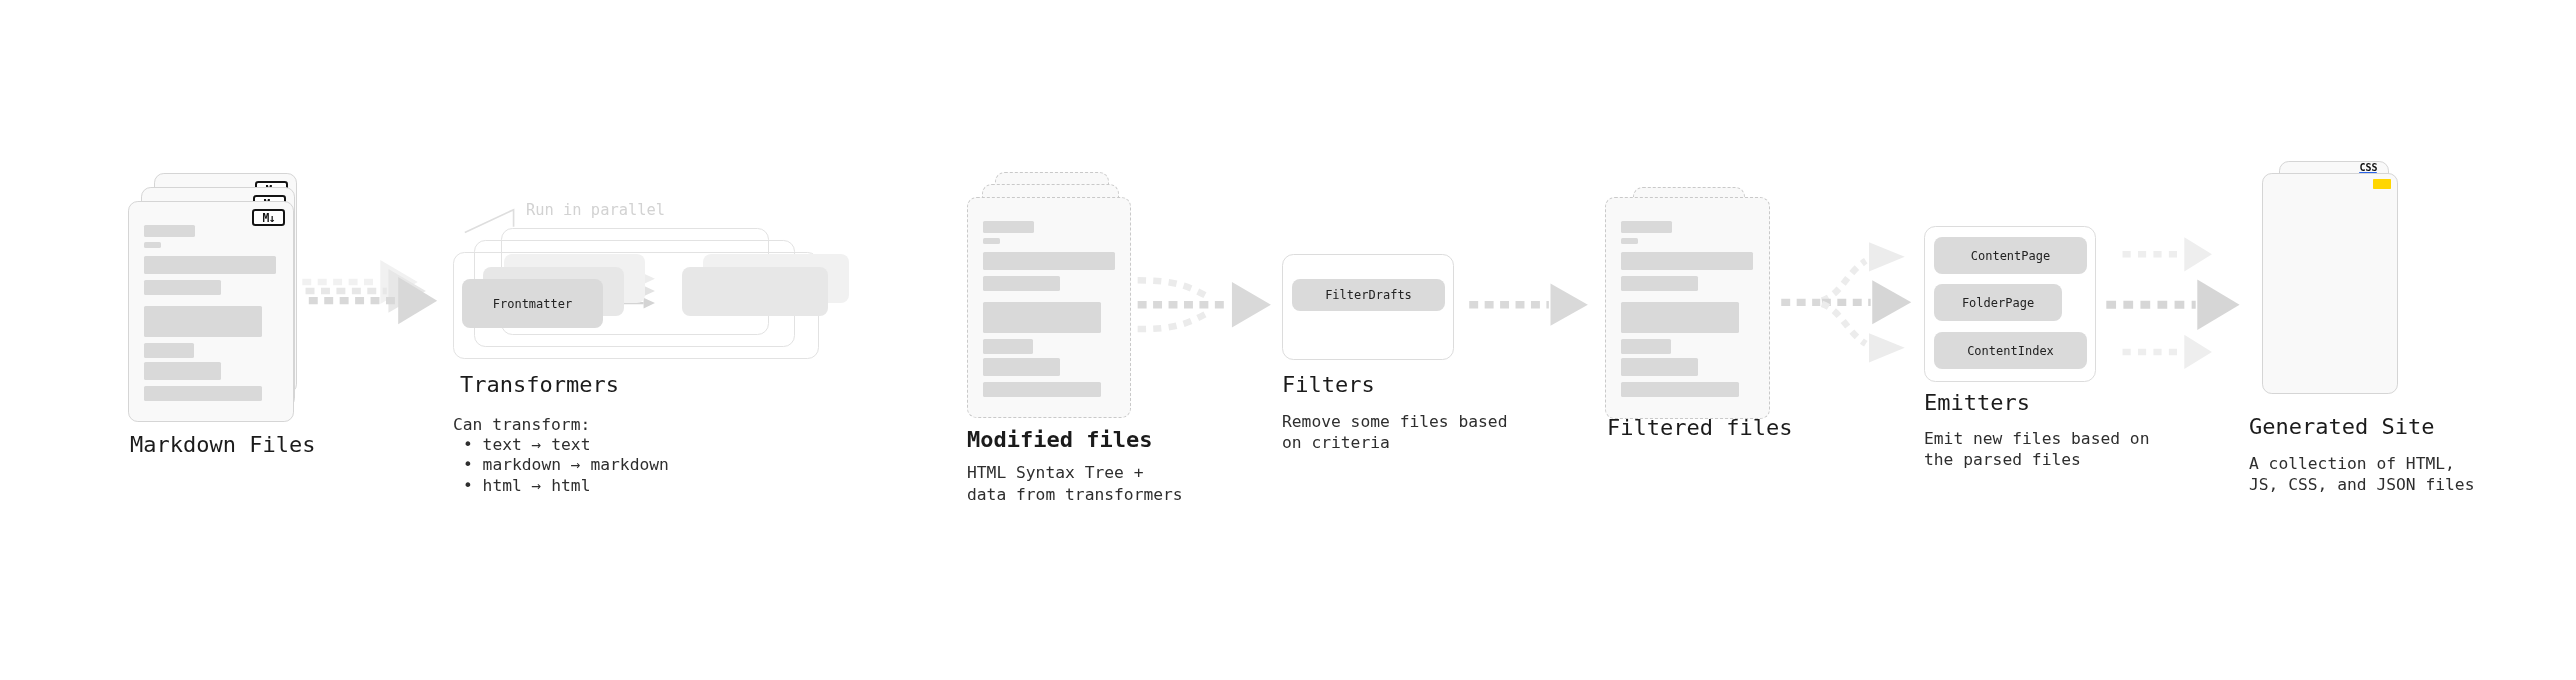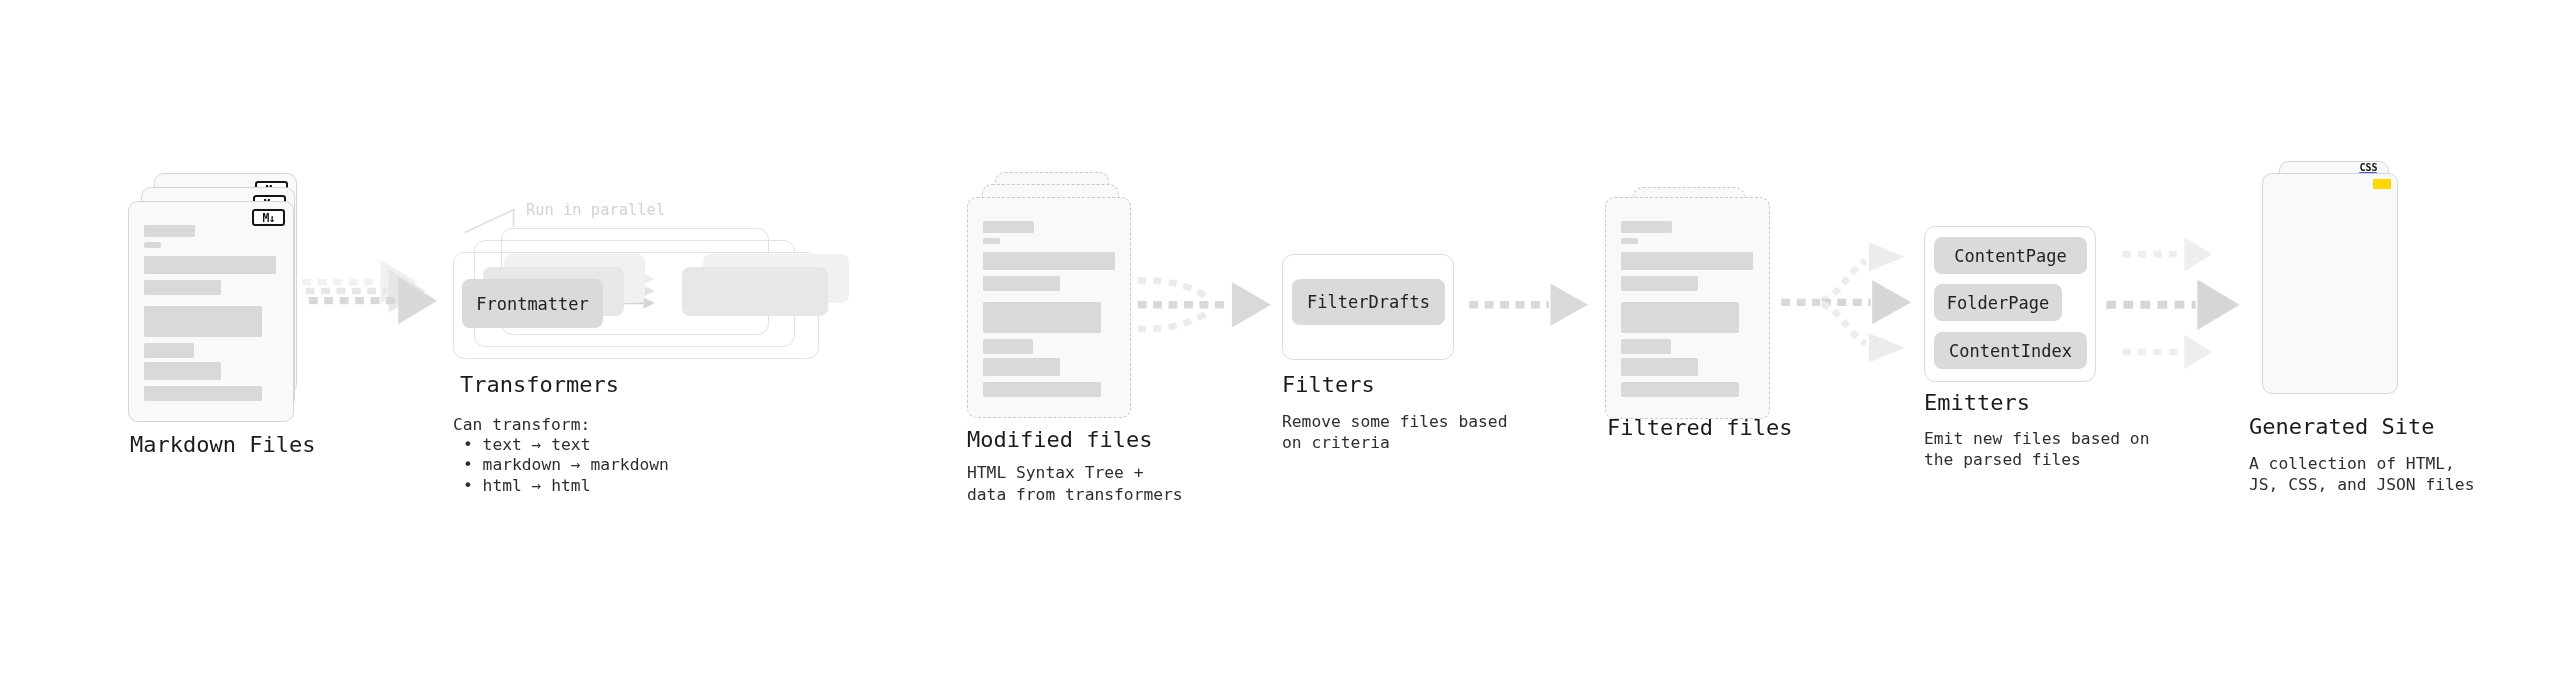--- a/index.html
+++ b/index.html
@@ -34,21 +34,21 @@
   .css-text { font-size:10px; font-weight:bold; color:#111; line-height:7.3px; }
   .css-bar { height:3.3px; width:18px; margin:0.8px auto 0; border-radius:0.8px; }
   .js-badge { position:absolute; top:4.9px; right:5.7px; width:18.7px; height:10.6px; border-radius:0.8px; }
   .html5-logo { position:absolute; top:4.1px; right:9px; }
 
   
   .frame { position:absolute; border:1.6px solid #e2e2e2; border-radius:11.4px; }
   .panel { position:absolute; border:1.6px solid #dcdcdc; border-radius:11.4px; background:#ffffff; }
 
   .pill { position:absolute; background:#dadada; border-radius:8.1px; color:#222222;
-    font-size:17px; display:flex; align-items:center; justify-content:center; }
+    font-size:12px; display:flex; align-items:center; justify-content:center; }
   .pill.ghost1 { background:#e7e7e7; }
   .pill.ghost2 { background:#f1f1f1; }
 
   .stage-label { position:absolute; font-size:22px; line-height:26px; font-weight:500;
     color:#1b1b1b; white-space:pre; }
   .body-text { position:absolute; font-size:16.3px; line-height:21px; color:#2e2e2e; white-space:pre; }
   .note-text { position:absolute; font-size:15.4px; color:#d2d2d2; white-space:pre; }
 </style>
 </head>
 <body>
@@ -148,28 +148,28 @@
     <div class="card dashed" style="left:967px;top:197px;width:164px;height:221px;">
       <div class="content-line l1"></div>
       <div class="content-line l2"></div>
       <div class="content-line l3"></div>
       <div class="content-line l4"></div>
       <div class="content-line l5"></div>
       <div class="content-line l6"></div>
       <div class="content-line l7"></div>
       <div class="content-line l8"></div>
     </div>
-    <div class="stage-label" style="left:967px;top:427px;">Modified files</div>
+    <div class="stage-label" style="left:967px;top:427px;font-weight:bold;">Modified files</div>
     <div class="body-text" style="left:967px;top:462px;">HTML Syntax Tree +</div>
     <div class="body-text" style="left:967px;top:484px;">data from transformers</div>
   </div>
 
   <div class="stage">
     <div class="panel" style="left:1282px;top:254px;width:172px;height:106px;"></div>
-    <div class="pill" style="left:1292px;top:279px;width:153px;height:46px;">FilterDrafts</div>
+    <div class="pill" style="left:1292px;top:279px;width:153px;height:32px;">FilterDrafts</div>
     <div class="stage-label" style="left:1282px;top:372px;">Filters</div>
     <div class="body-text" style="left:1282px;top:411px;">Remove some files based</div>
     <div class="body-text" style="left:1282px;top:432px;">on criteria</div>
   </div>
 
   <div class="stage">
     <div class="card dashed" style="left:1633px;top:187px;width:112px;height:221px;"></div>
     <div class="card dashed" style="left:1605px;top:197px;width:165px;height:222px;">
       <div class="content-line l1"></div>
       <div class="content-line l2"></div>

